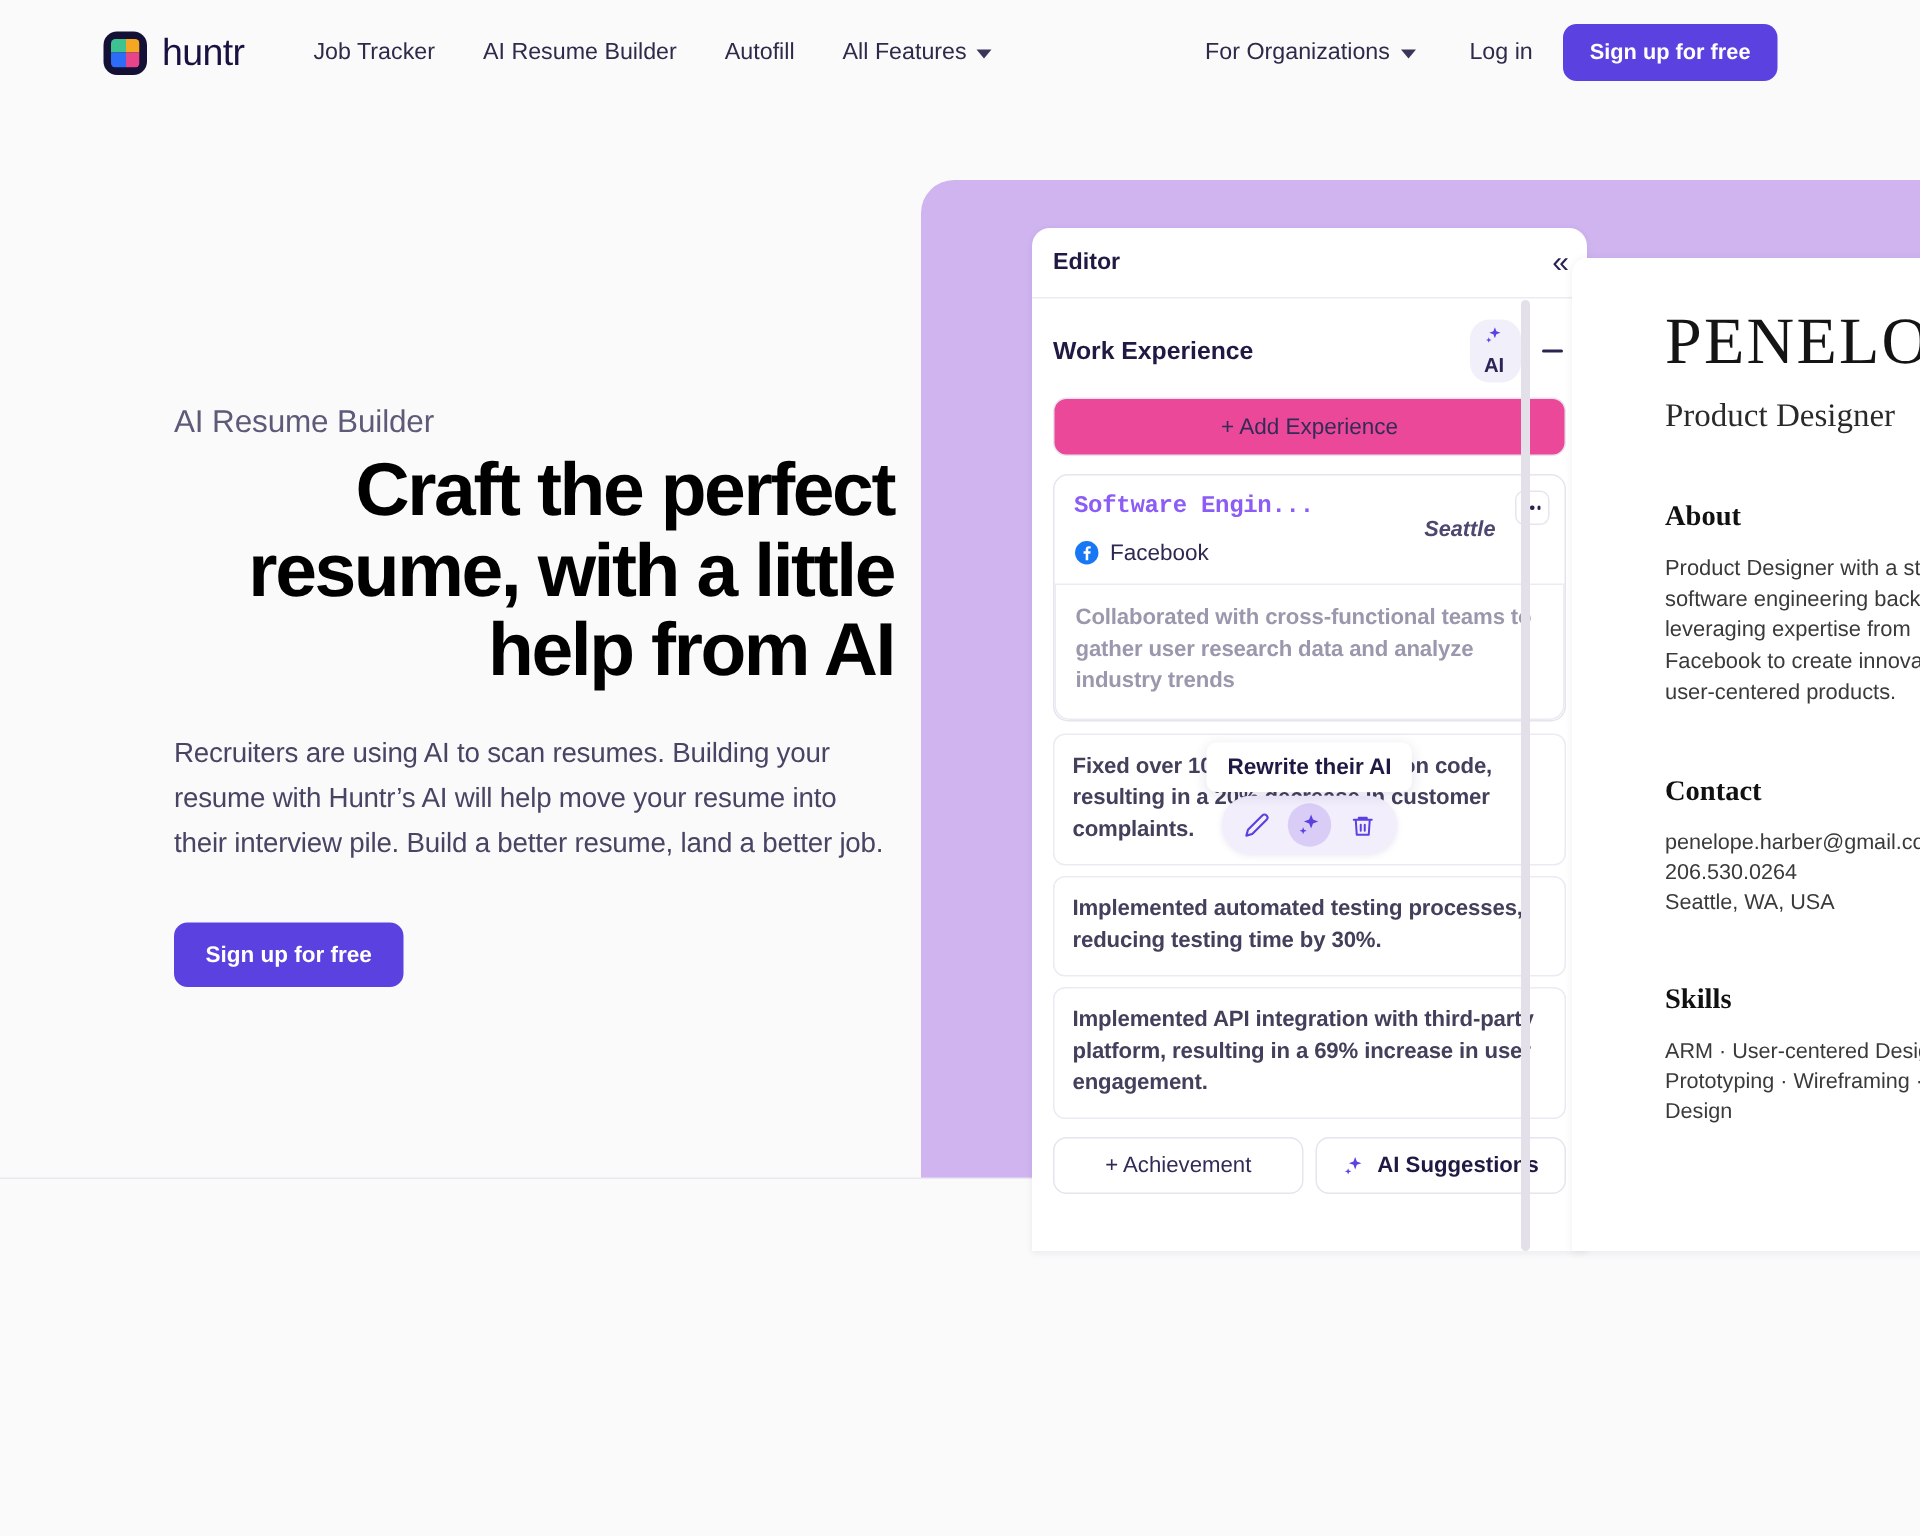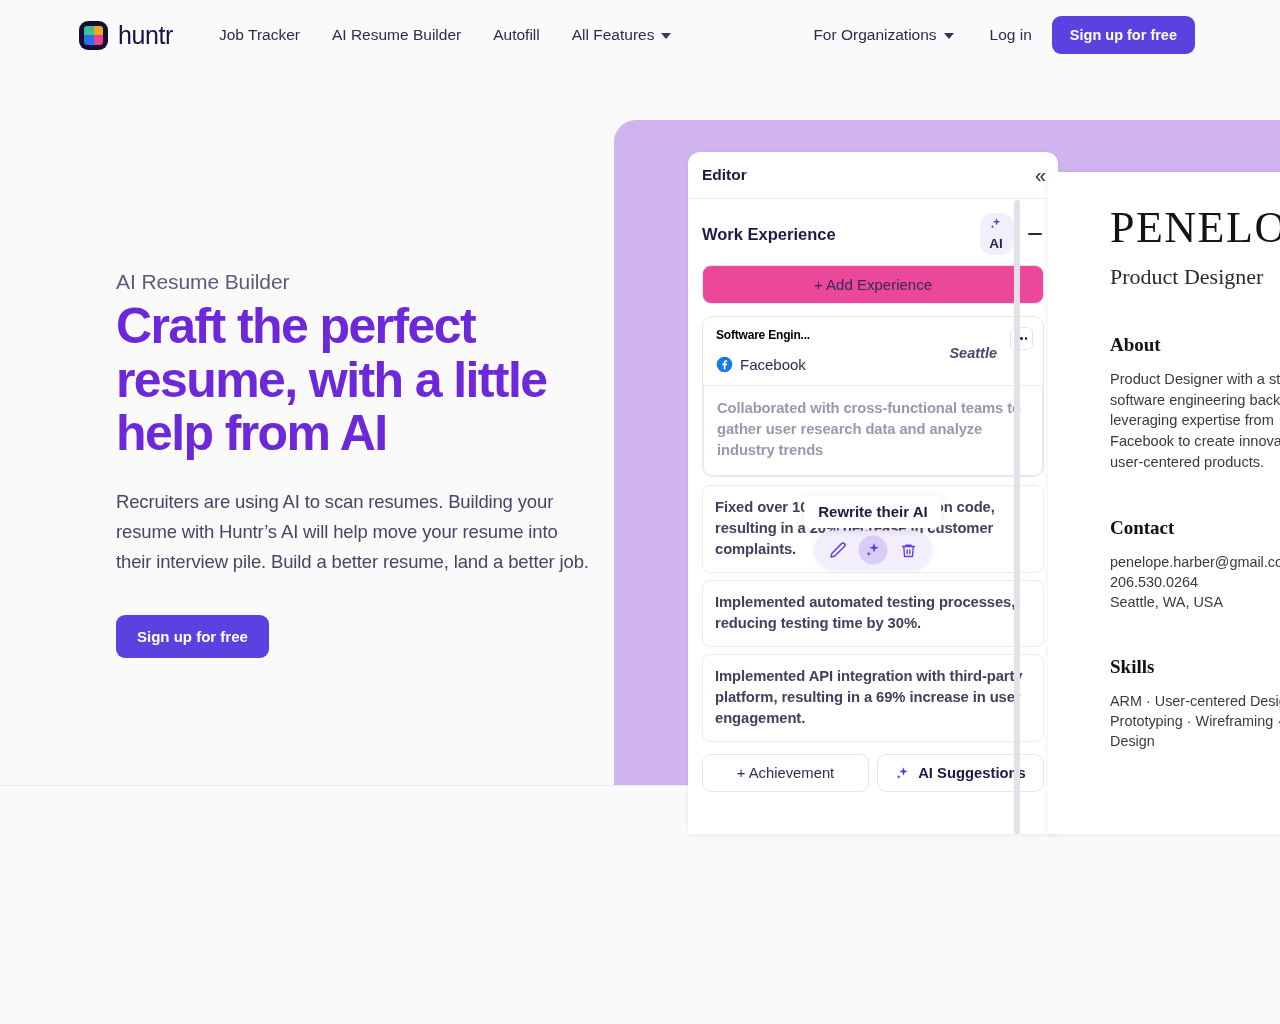--- a/index.html
+++ b/index.html
@@ -6,21 +6,21 @@
   html, body {
     width: 1280px; height: 1024px;
     overflow: hidden;
     background: #fafafb;
     font-family: "Liberation Sans", sans-serif;
     -webkit-font-smoothing: antialiased;
   }
 
   
   .nav {
-    position: absolute; top: 0; left: 15px;
+    position: absolute; top: 0; left: 5px;
     width: 1244px; height: 70px;
     display: flex; align-items: center;
     background: #fafafb;
     z-index: 40;
   }
   .nav-left { display: flex; align-items: center; }
   .logo-wrap {
     display: flex; align-items: center; gap: 10px;
     margin-left: 64px; text-decoration: none;
   }
@@ -68,21 +68,21 @@
 
   
   .hero-left {
     position: absolute; left: 116px; top: 270px; width: 480px;
   }
   .eyebrow {
     font-size: 21px; color: #5f5a78; margin-bottom: 6px; letter-spacing: -0.1px;
   }
   .hero-title {
     font-size: 50px; line-height: 1.07; font-weight: 700;
-    color: #6d28d9; letter-spacing: -1.6px; margin-bottom: 26px;
+    color: #000000; letter-spacing: -1.6px; margin-bottom: 26px; text-align: right;
   }
   .hero-body {
     font-size: 18.5px; line-height: 1.63; color: #4a4464; letter-spacing: -0.15px;
   }
   .hero-cta {
     margin-top: 38px; display: inline-block;
     background: #5a41e0; color: #fff;
     font-size: 15px; font-weight: 700;
     border: none; border-radius: 9px;
     padding: 13px 21px; cursor: pointer;
@@ -140,22 +140,23 @@
     height: 39px; display: flex; align-items: center; justify-content: center;
     font-size: 15px; color: #322b57; background: #ec4899; cursor: pointer;
   }
 
   .exp-card {
     margin: 0 14px; border: 1px solid #e7e4ef; border-radius: 10px;
     background: #fff; overflow: visible; position: relative;
   }
   .exp-card-head { padding: 11px 13px 12px 13px; position: relative; }
   .exp-role {
-    font-size: 12px; font-weight: 700; color: #000000;
+    font-size: 16px; font-weight: 700; color: #8b5cf6;
     letter-spacing: -.2px;
+    font-family: Liberation Mono, monospace;
   }
   .exp-company-row { display: flex; align-items: center; gap: 7px; margin-top: 14px; }
   .fb-icon { width: 17px; height: 17px; flex-shrink: 0; }
   .exp-company { font-size: 15px; color: #2e2850; }
   .exp-loc {
     position: absolute; right: 46px; top: 28px;
     font-size: 14.5px; font-style: italic; font-weight: 600; color: #4e4770;
   }
   .kebab {
     position: absolute; right: 10px; top: 10px;

